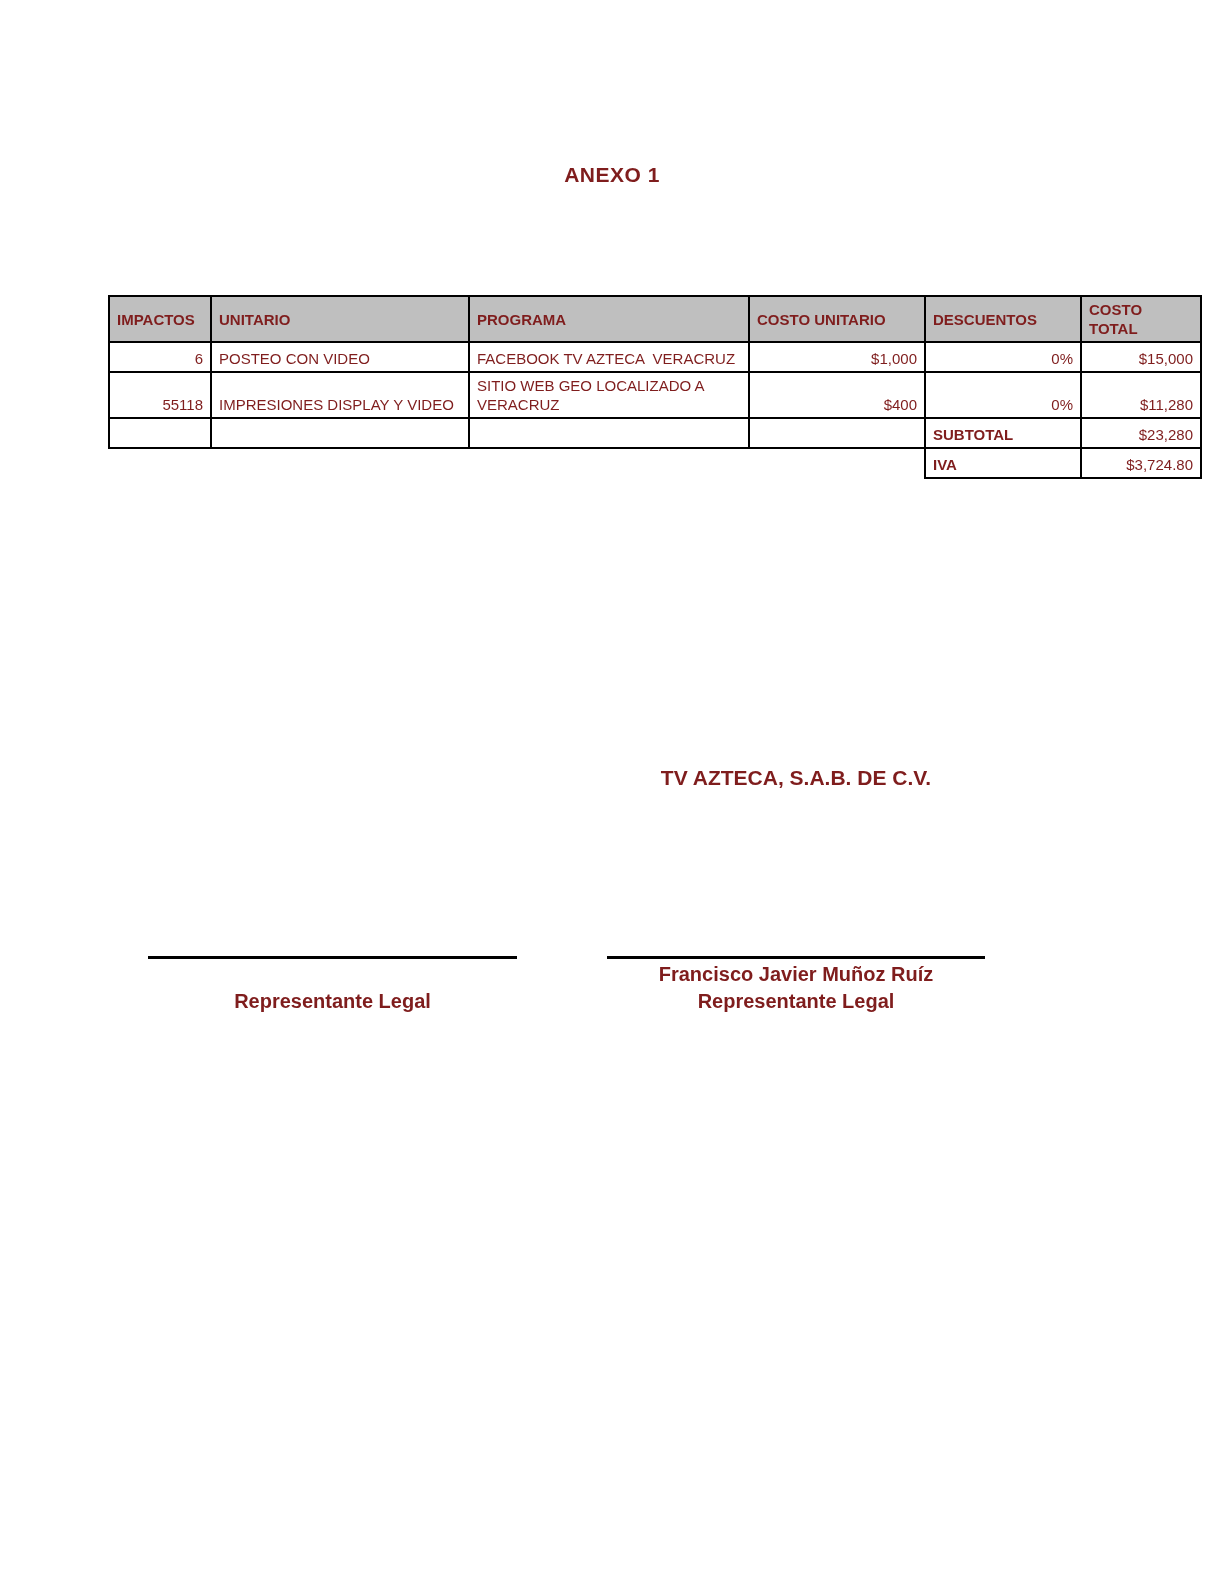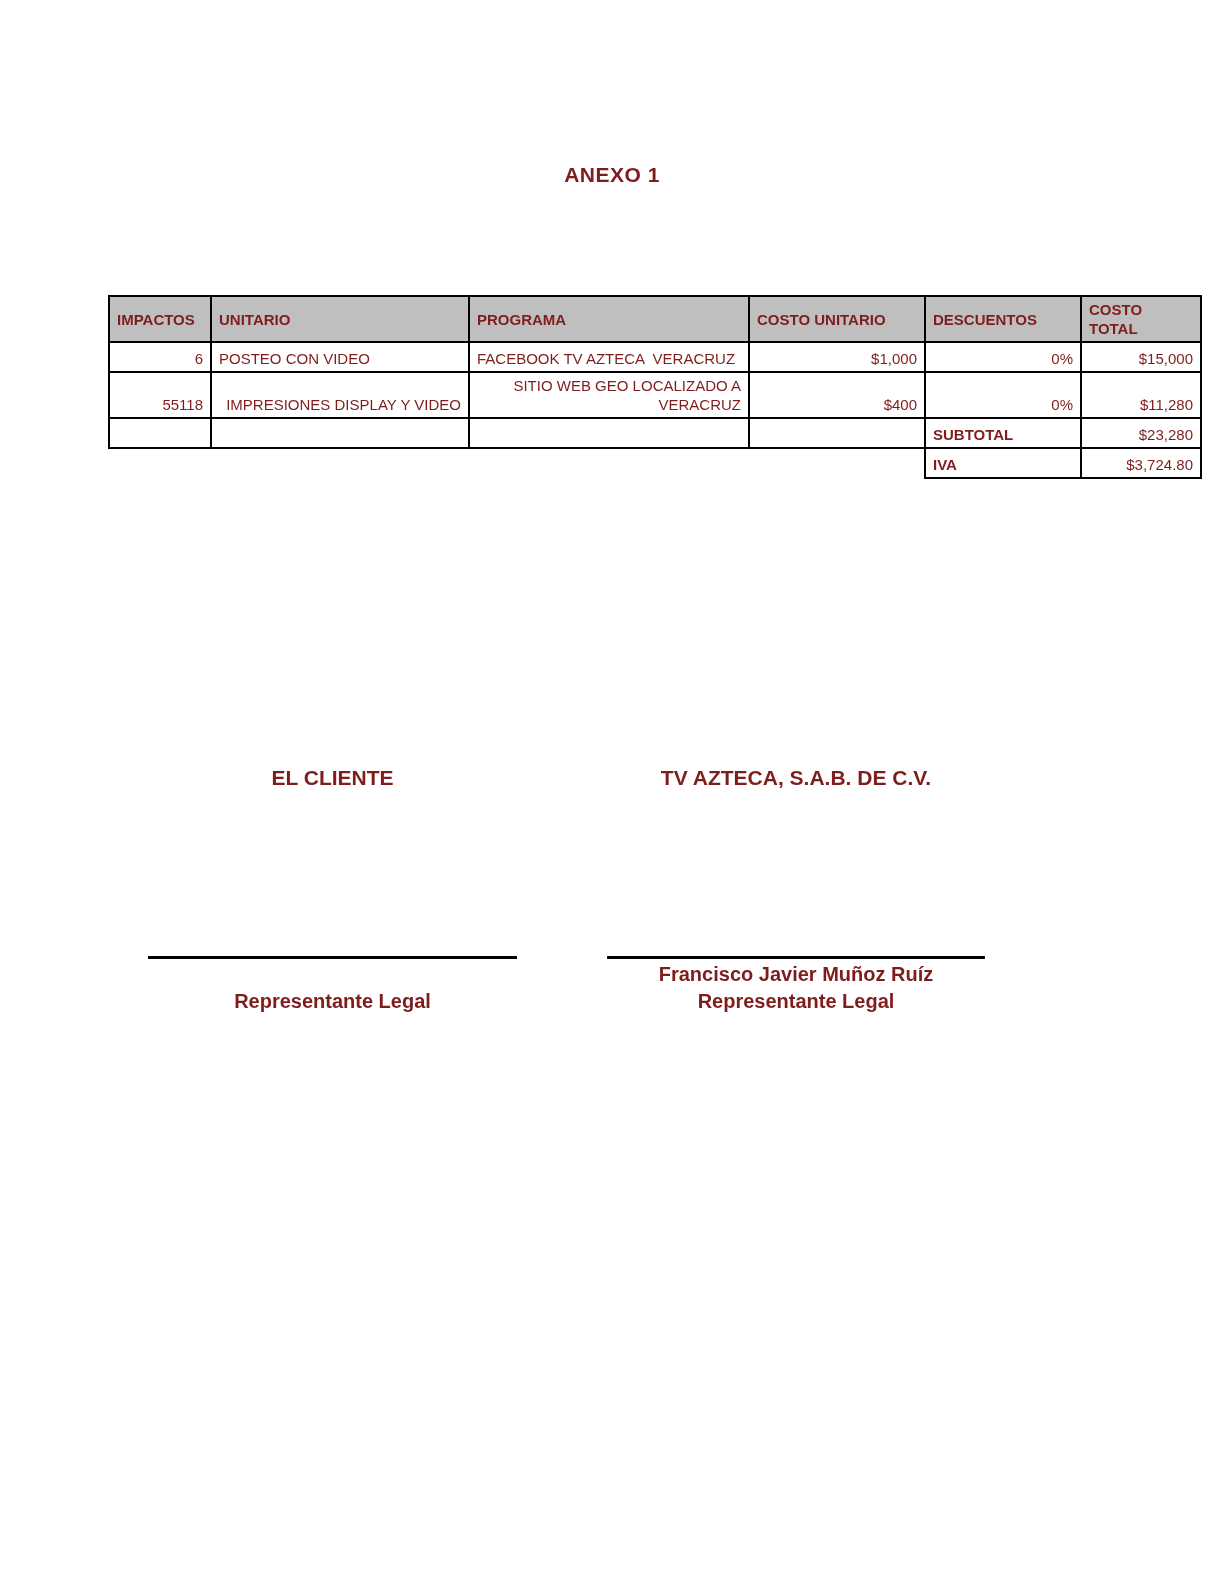--- a/index.html
+++ b/index.html
@@ -41,21 +41,21 @@
     text-align: left;
     vertical-align: middle;
     font-weight: bold;
     height: 24px;
   }
   .cost-table td {
     vertical-align: bottom;
     background: #ffffff;
   }
   .row-std td { height: 22px; }
-  .row-tall td { height: 38px; text-align: right; }
+  .row-tall td { height: 38px; }
   .num { text-align: right; }
   .wrap { white-space: pre-wrap; }
   .sum-label { font-weight: bold; }
   .no-border {
     border: none !important;
     background: transparent !important;
   }
   .sig-text {
     position: absolute;
     text-align: center;
@@ -129,21 +129,20 @@
       <td class="no-border"></td>
       <td class="no-border"></td>
       <td class="no-border"></td>
       <td class="no-border"></td>
       <td class="sum-label">IVA</td>
       <td class="num">$3,724.80</td>
     </tr>
   </tbody>
     </table>
 
-  <div class="sig-text party col-left">EL CLIENTE</div>
   <div class="sig-text party col-right">TV AZTECA, S.A.B. DE C.V.</div>
 
   <div class="sig-line left-line"></div>
   <div class="sig-line right-line"></div>
 
   <div class="sig-text sig-role col-left">Representante Legal</div>
 
   <div class="sig-text sig-name col-right">Francisco Javier Muñoz Ruíz</div>
   <div class="sig-text sig-role col-right">Representante Legal</div>
 

